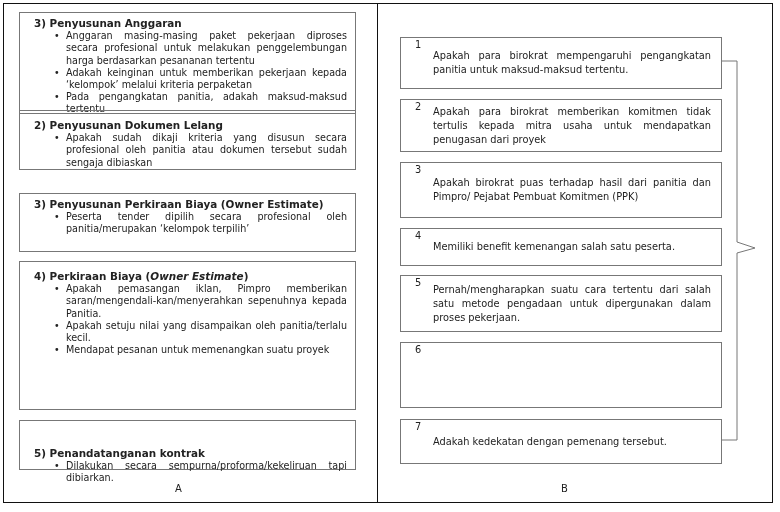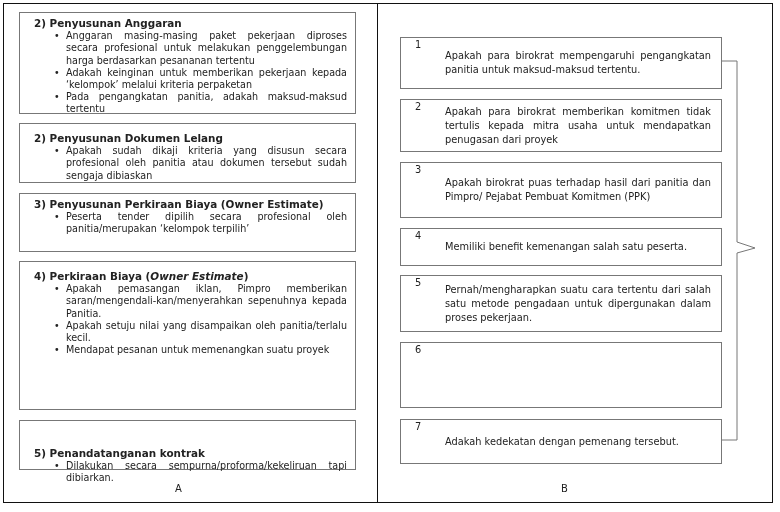--- a/index.html
+++ b/index.html
@@ -12,40 +12,40 @@
           box-sizing: border-box; padding: 4px 8px 0 14px; font-size: 9.6px; line-height: 12.2px; }
   .abox .title { font-weight: bold; font-size: 10.4px; margin-bottom: 1px; }
   .abox .title i { font-style: italic; }
   .abox ul { margin: 0; padding: 0 0 0 20px; list-style: none; }
   .abox li { position: relative; padding-left: 12px; text-align: justify; }
   .abox li::before { content: "\2022"; position: absolute; left: 0; top: 0; }
   .bbox { position: absolute; left: 400px; width: 322px; border: 1px solid #777;
           box-sizing: border-box; padding: 0 10px 0 14px; font-size: 9.8px; line-height: 14px;
           display: flex; align-items: center; }
   .bbox .num { width: 18px; flex: none; align-self: flex-start; }
-  .bbox .txt { flex: 1; text-align: justify; margin-left: 12px; }
+  .bbox .txt { flex: 1; text-align: justify; }
   .panel-label { position: absolute; top: 483px; font-size: 10px; }
   svg.bracket { position: absolute; left: 0; top: 0; }
 </style>
 </head>
 <body>
 
 <div class="frame"></div>
 <div class="divider"></div>
 
 <div class="abox" style="top:12px;height:102px;">
-  <div class="title">2) Penyusunan Anggaran</div>
+  <div class="title">3) Penyusunan Anggaran</div>
   <ul>
     <li>Anggaran masing-masing paket pekerjaan diproses secara profesional untuk melakukan penggelembungan harga berdasarkan pesananan tertentu</li>
     <li>Adakah keinginan untuk memberikan pekerjaan kepada ‘kelompok’ melalui kriteria perpaketan</li>
     <li>Pada pengangkatan panitia, adakah maksud-maksud tertentu</li>
   </ul>
 </div>
 
-<div class="abox" style="top:123px;height:60px;padding-top:8px;">
+<div class="abox" style="top:110px;height:60px;padding-top:8px;">
   <div class="title">2) Penyusunan Dokumen Lelang</div>
   <ul>
     <li>Apakah sudah dikaji kriteria yang disusun secara profesional oleh panitia atau dokumen tersebut sudah sengaja dibiaskan</li>
   </ul>
 </div>
 
 <div class="abox" style="top:193px;height:59px;padding-top:4px;">
   <div class="title">3) Penyusunan Perkiraan Biaya (Owner Estimate)</div>
   <ul>
     <li>Peserta tender dipilih secara profesional oleh panitia/merupakan ‘kelompok terpilih’</li>

